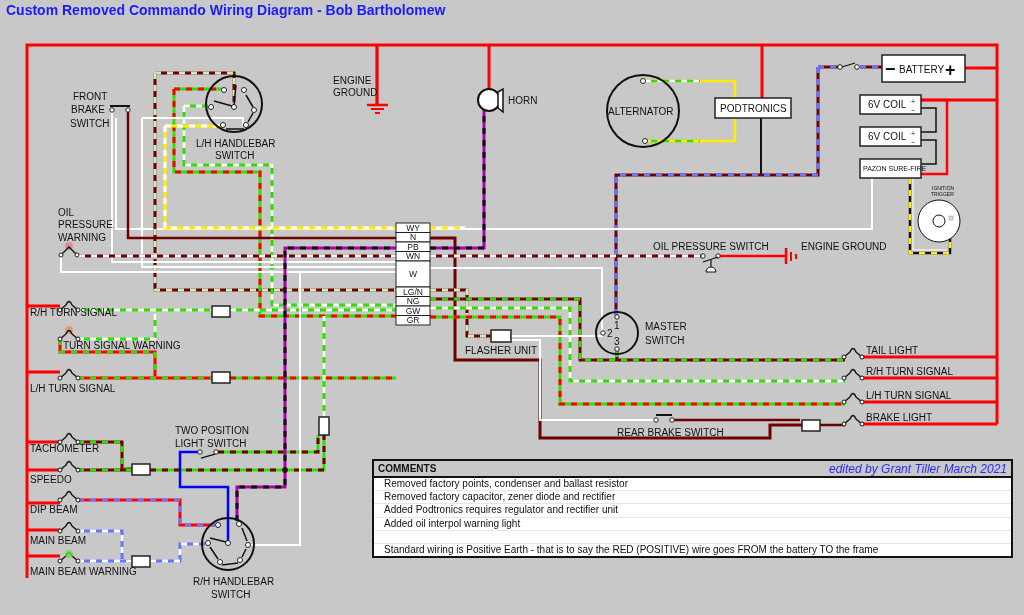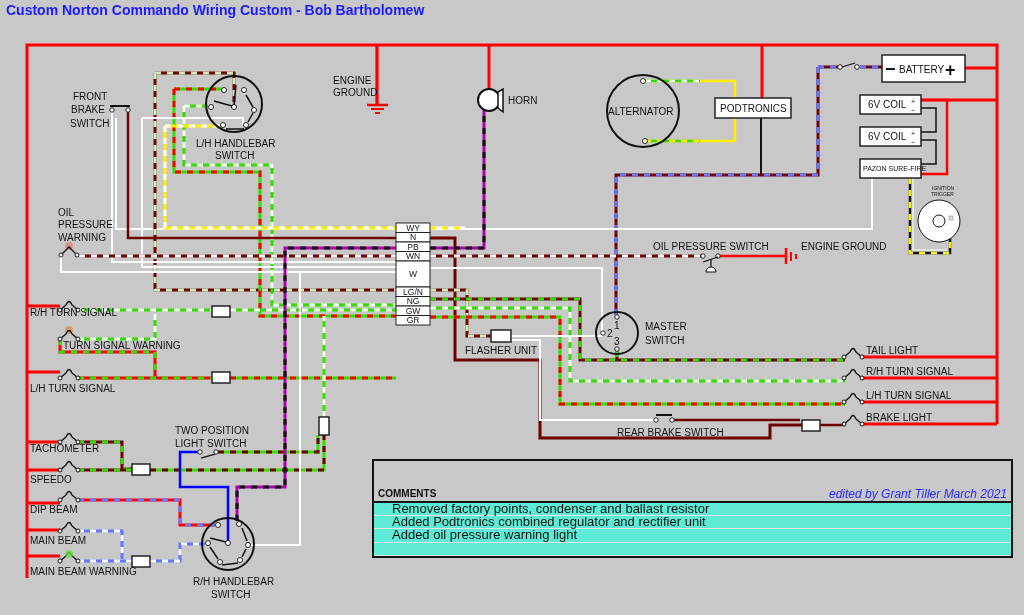--- a/index.html
+++ b/index.html
@@ -5,30 +5,30 @@
   html, body { margin: 0; padding: 0; background: #c8c8c8; }
   body { width: 1024px; height: 615px; position: relative; overflow: hidden; font-family: "Liberation Sans", sans-serif; }
   #title { position: absolute; left: 6px; top: 2px; font-size: 14px; font-weight: bold; color: #1a1aff; white-space: nowrap; }
   svg#diagram { position: absolute; left: 0; top: 0; }
   .lbl { font-family: "Liberation Sans", sans-serif; font-size: 10px; fill: #111; }
   .lbl-sm { font-family: "Liberation Sans", sans-serif; font-size: 7px; fill: #111; }
   .lbl-xs { font-family: "Liberation Sans", sans-serif; font-size: 5px; fill: #111; }
   .box { fill: #fff; stroke: #222; stroke-width: 1.5; }
   .term { fill: #fff; stroke: #222; stroke-width: 1; }
   #comments { position: absolute; left: 372px; top: 459px; width: 637px; border: 2px solid #111; background: #c8c8c8; font-family: "Liberation Sans", sans-serif; }
-  #comments .hdr { height: 15px; background: #c8c8c8; border-bottom: 2px solid #111; display: flex; justify-content: space-between; align-items: center; padding: 0 4px; margin-top: 25px; }
+  #comments .hdr { height: 15px; background: #c8c8c8; border-bottom: 2px solid #111; display: flex; justify-content: space-between; align-items: center; padding: 0 4px; }
   #comments .hdr .t { font-size: 10px; font-weight: bold; color: #111; }
   #comments .hdr .e { font-size: 12px; font-style: italic; color: #2a2aff; }
-  #comments .row { height: 12.2px; line-height: 12.2px; font-size: 13px; color: #111; padding-left: 18px; border-bottom: 1px solid #e6e6e6; background: #5eead4; white-space: nowrap; }
+  #comments .row { height: 12.2px; line-height: 12.2px; font-size: 10px; color: #111; padding-left: 10px; border-bottom: 1px solid #e6e6e6; background: #ffffff; white-space: nowrap; }
   #comments .row.last { border-bottom: none; }
 </style>
 </head>
 <body>
 
-<div id="title">Custom Norton Commando Wiring Custom - Bob Bartholomew</div>
+<div id="title">Custom Removed Commando Wiring Diagram - Bob Bartholomew</div>
 
 <svg id="diagram" width="1024" height="615" viewBox="0 0 1024 615" xmlns="http://www.w3.org/2000/svg">
 
   <g id="wires">
       <path d="M27 578 L27 45 L997 45 L997 424" fill="none" stroke="#ff0000" stroke-width="3" stroke-linejoin="miter"></path>
       <path d="M965 68 L997 68" fill="none" stroke="#ff0000" stroke-width="3" stroke-linejoin="miter"></path>
       <path d="M921 100 L997 100" fill="none" stroke="#ff0000" stroke-width="3" stroke-linejoin="miter"></path>
       <path d="M921 100 L947 100 L947 174 L921 174" fill="none" stroke="#ff0000" stroke-width="2.5" stroke-linejoin="miter"></path>
       <path d="M762 45 L762 98" fill="none" stroke="#ff0000" stroke-width="3" stroke-linejoin="miter"></path>
       <path d="M489 45 L489 89" fill="none" stroke="#ff0000" stroke-width="3" stroke-linejoin="miter"></path>
@@ -422,16 +422,18 @@
     <text class="lbl" x="211" y="598">SWITCH</text>
   </g>
 </svg>
 
 <div id="comments">
   <div class="hdr">
     <span class="t">COMMENTS</span>
     <span class="e">edited by Grant Tiller March 2021</span>
   </div>
   <div class="row">Removed factory points, condenser and ballast resistor</div>
-  <div class="row">Added Podtronics combined regulator and rectifier unit</div>
-  <div class="row">Added oil pressure warning light</div>
+  <div class="row">Removed factory capacitor, zener diode and rectifier</div>
+  <div class="row">Added Podtronics requires regulator and rectifier unit</div>
+  <div class="row">Added oil interpol warning light</div>
   <div class="row"></div>
+  <div class="row last">Standard wiring is Positive Earth - that is to say the RED (POSITIVE) wire goes FROM the battery TO the frame</div>
 </div>
 
 </body></html>

